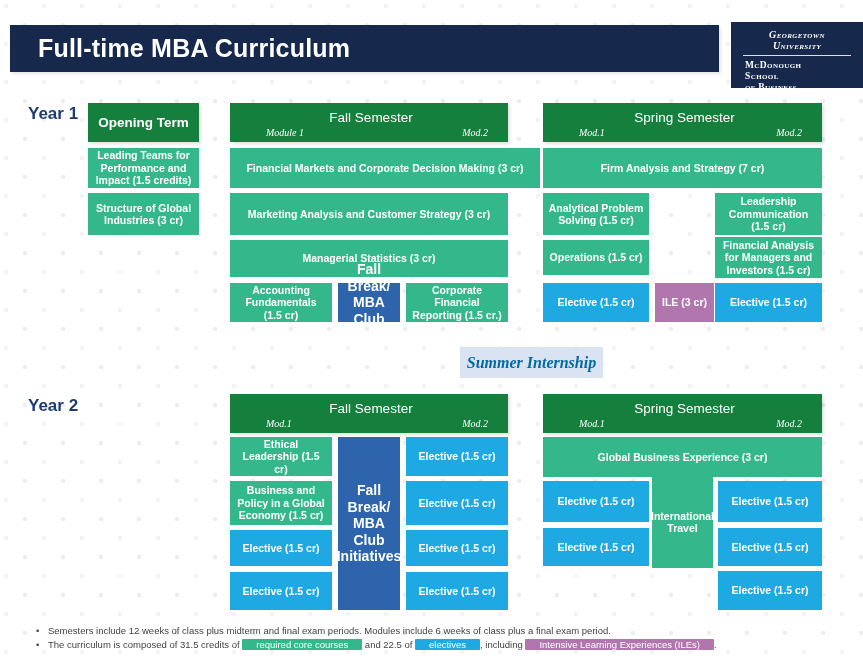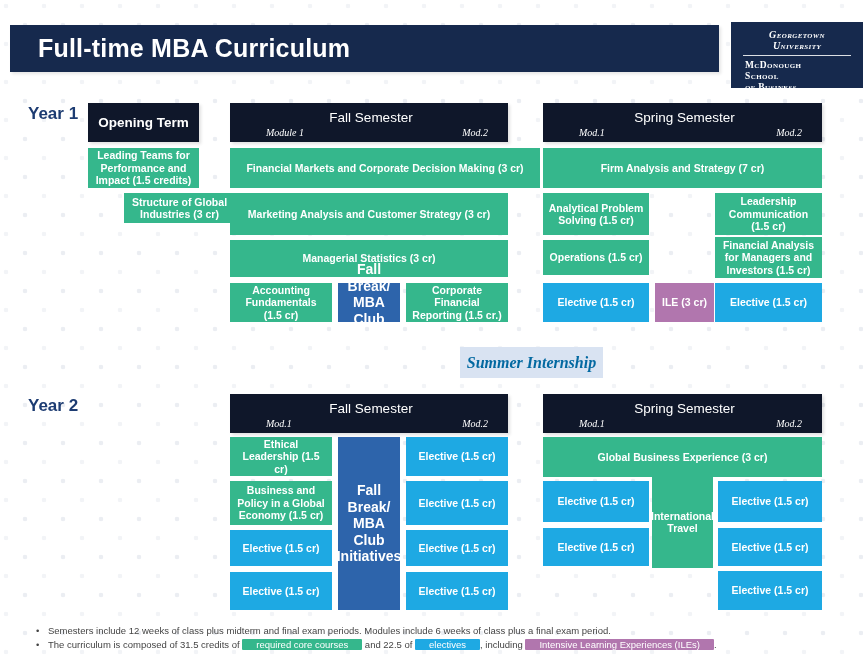--- a/index.html
+++ b/index.html
@@ -41,21 +41,21 @@
   .box{
     position:absolute;display:flex;align-items:center;justify-content:center;
     text-align:center;color:#fff;box-sizing:border-box;padding:2px 5px;
     font-size:10.5px;font-weight:bold;line-height:1.18;
   }
   .green{background:#35b78c;}
   .eblue{background:#1ea9e3;}
   .bblue{background:#2d64ab;}
   .purple{background:#b176ae;}
   .navyhead{
-    background:#0f172a;box-shadow:2px 2px 3px rgba(0,0,0,0.12);
+    background:#15803d;box-shadow:2px 2px 3px rgba(0,0,0,0.12);
   }
   .head-title{font-size:13.5px;font-weight:bold;}
   .sem-head{padding:0;}
   .sem-title{position:absolute;top:7px;left:4px;right:0;text-align:center;font-size:13.5px;font-weight:normal;}
   .mod{
     position:absolute;bottom:3px;font-family:"Liberation Serif", serif;
     font-style:italic;font-weight:normal;font-size:10px;
   }
   .mod-left{left:36px;}
   .mod-right{right:20px;}
@@ -97,21 +97,21 @@
       <div>of Business</div>
     </div>
   </div>
 
   <div class="year-label" style="top:104px;">Year 1</div>
 
   <div class="box navyhead" style="left:88px;top:103px;width:111px;height:39px;">
     <span class="head-title">Opening Term</span>
   </div>
   <div class="box green" style="left:88px;top:148px;width:111px;height:40px;">Leading Teams for Performance and Impact (1.5 credits)</div>
-  <div class="box green" style="left:88px;top:193px;width:111px;height:30px;margin-left:36px;">Structure of Global Industries (3 cr)</div>
+  <div class="box green" style="left:88px;top:193px;width:111px;height:42px;">Structure of Global Industries (3 cr)</div>
 
   <div class="box navyhead sem-head" style="left:230px;top:103px;width:278px;height:39px;">
     <span class="sem-title">Fall Semester</span>
     <span class="mod mod-left">Module 1</span>
     <span class="mod mod-right">Mod.2</span>
   </div>
   <div class="box green" style="left:230px;top:148px;width:310px;height:40px;">Financial Markets and Corporate Decision Making (3 cr)</div>
   <div class="box green" style="left:230px;top:193px;width:278px;height:42px;">Marketing Analysis and Customer Strategy (3 cr)</div>
   <div class="box green" style="left:230px;top:240px;width:278px;height:37px;">Managerial Statistics (3 cr)</div>
   <div class="box green" style="left:230px;top:283px;width:102px;height:39px;">Accounting Fundamentals (1.5 cr)</div>

